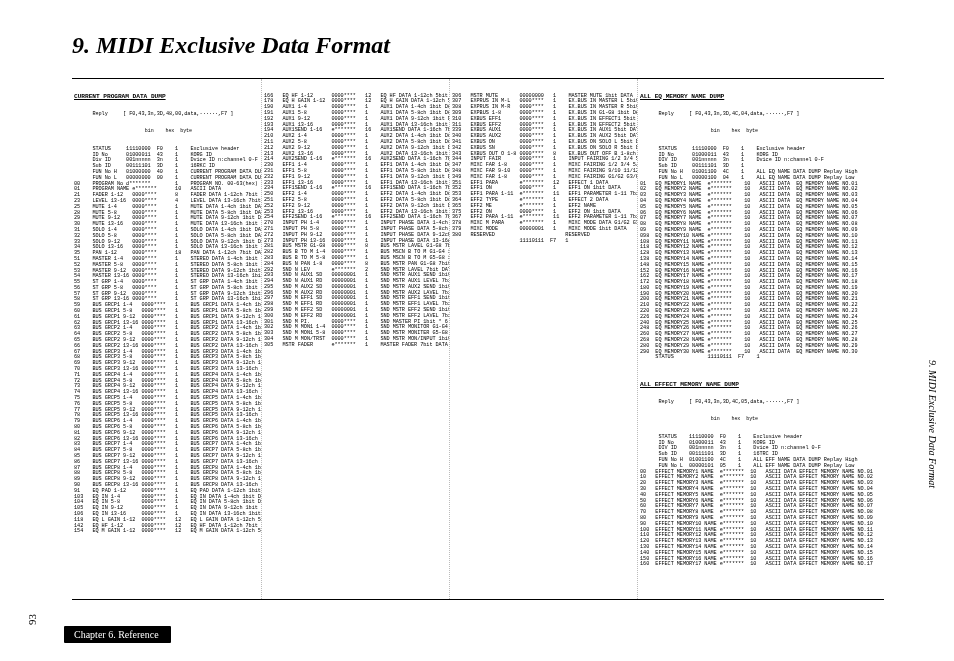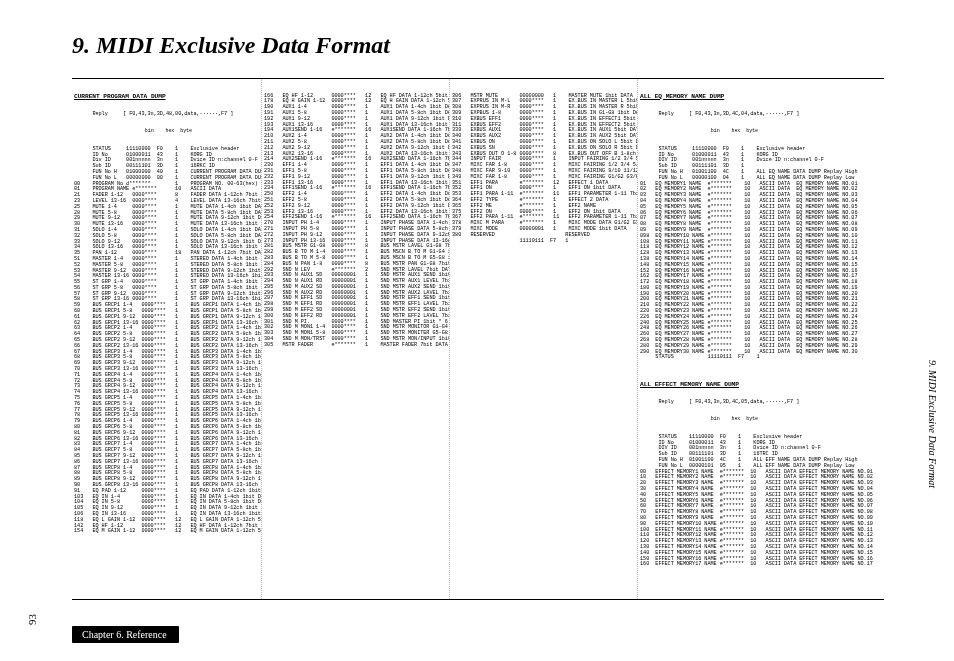--- a/index.html
+++ b/index.html
@@ -62,21 +62,21 @@
   .side-label {
     position: absolute;
     right: 16px;
     top: 360px;
     font-size: 10px;
     font-style: italic;
     writing-mode: vertical-rl;
   }
   .chapter-tab {
     position: absolute;
-    left: 72px;
+    left: 64px;
     bottom: 18px;
     background: #000;
     color: #fff;
     font-size: 10px;
     padding: 3px 12px 3px 10px;
     border-radius: 1px;
   }
 </style>
 </head>
 <body>

